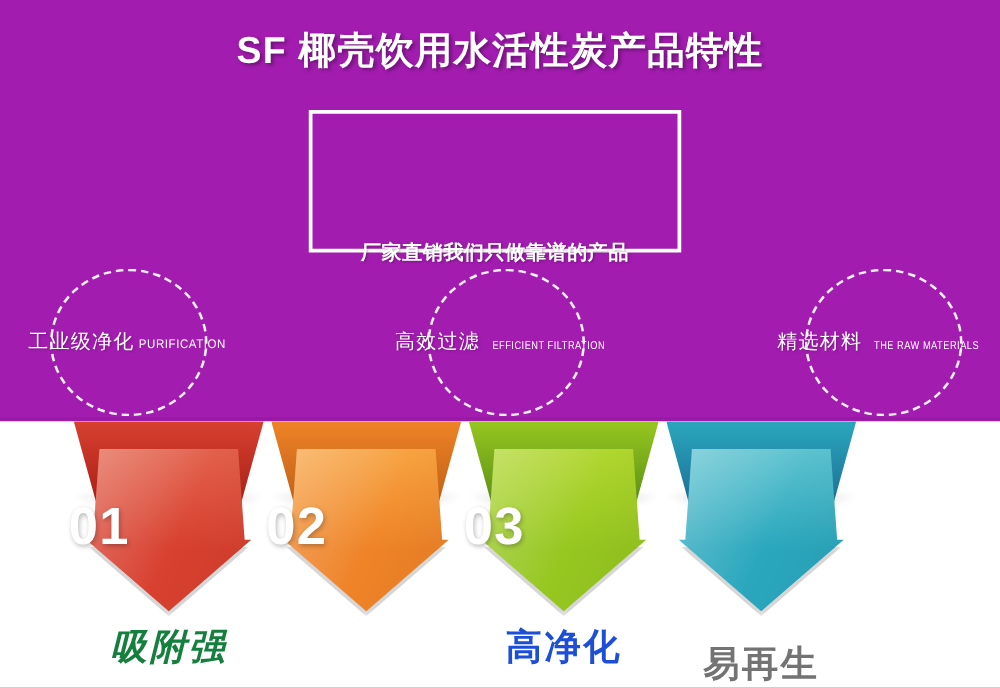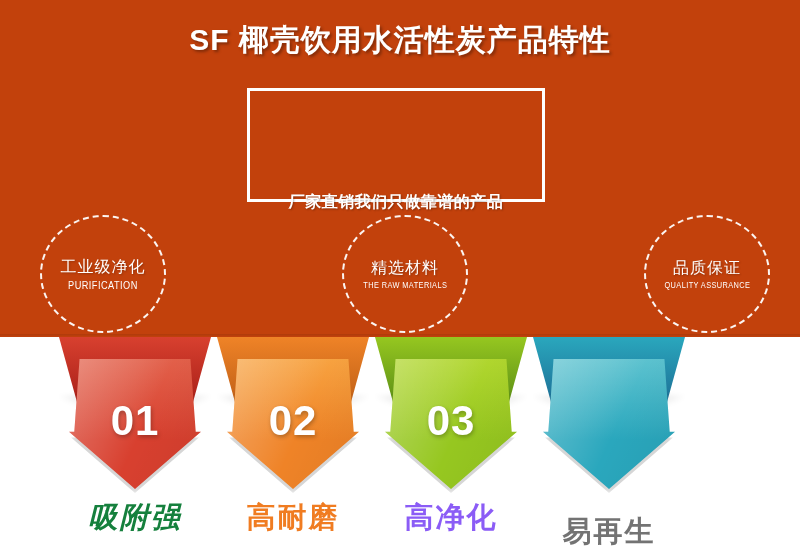--- a/index.html
+++ b/index.html
@@ -51,21 +51,21 @@
 
   
   #feature-circles{
     position:absolute;left:40px;top:215px;width:730px;height:118px;
     display:flex;justify-content:space-between;align-items:center;
   }
   .feature-circle{
     position:relative;width:126px;height:118px;
     border:2px dashed rgba(255,255,255,0.95);
     border-radius:50%;
-    display:flex;flex-direction:column;
+    display:flex;flex-direction:row;
     align-items:center;justify-content:center;
     box-sizing:border-box;
   }
   .feature-cn{
     color:#ffffff;font-size:16px;font-weight:normal;
     letter-spacing:1px;white-space:nowrap;line-height:1.2;
     text-shadow:1px 1px 2px rgba(0,0,0,0.25);
   }
   .feature-en{
     color:#ffffff;font-size:10px;letter-spacing:0.5px;
@@ -95,21 +95,21 @@
     clip-path:polygon(8% 0,92% 0,96% 56%,100% 56%,50% 100%,0 56%,4% 56%);
   }
   .arrow-gloss{
     position:absolute;left:14px;top:22px;width:132px;height:130px;
     clip-path:polygon(8% 0,92% 0,96% 56%,100% 56%,50% 100%,0 56%,4% 56%);
     background:linear-gradient(115deg,rgba(255,255,255,0.30) 0%,rgba(255,255,255,0.10) 38%,rgba(255,255,255,0) 55%,rgba(0,0,0,0.06) 100%);
     pointer-events:none;
   }
   .arrow-number{
     position:absolute;left:0;top:60px;width:160px;
-    text-align:center;color:#ffffff;
+    color:#ffffff;
     font-size:42px;font-weight:bold;letter-spacing:1px;
     text-shadow:1px 2px 4px rgba(0,0,0,0.28);
     pointer-events:none;
   }
   .arrow-drop{
     position:absolute;left:16px;top:30px;width:128px;height:126px;
     clip-path:polygon(8% 0,92% 0,96% 56%,100% 56%,50% 100%,0 56%,4% 56%);
     background:rgba(0,0,0,0.16);filter:blur(3px);
   }
 
@@ -127,41 +127,41 @@
     background:#ffffff;z-index:-1;
   }
 </style>
 </head>
 <body>
 
 <div id="banner">
 
   <div id="white-base"></div>
 
-  <div id="green-panel" style="background: #c2410c;">
+  <div id="green-panel" style="background: #a21caf;">
 
     <div id="main-title">SF 椰壳饮用水活性炭产品特性</div>
 
     <div id="highlight-box" style="border-color: rgb(255, 255, 255);">
       <div id="highlight-sub">厂家直销我们只做靠谱的产品</div>
     </div>
 
     <div id="feature-circles">
       <div class="feature-circle">
         <div class="feature-cn">工业级净化</div>
         <div class="feature-en">PURIFICATION</div>
       </div>
       <div class="feature-circle wide">
+        <div class="feature-cn">高效过滤</div>
+        <div class="feature-en">EFFICIENT FILTRATION</div>
+      </div>
+      <div class="feature-circle wide">
         <div class="feature-cn">精选材料</div>
         <div class="feature-en">THE RAW MATERIALS</div>
       </div>
-      <div class="feature-circle wide">
-        <div class="feature-cn">品质保证</div>
-        <div class="feature-en">QUALITY ASSURANCE</div>
-      </div>
     </div>
 
   </div>
 
   <div id="arrow-row">
 
     <div class="arrow-unit" style="left:55px">
       <div class="arrow-back" style="background: linear-gradient(rgb(216, 64, 47) 0%, rgb(168, 31, 24) 100%);"></div>
       <div class="arrow-back-shadow"></div>
       <div class="arrow-drop"></div>
@@ -193,18 +193,17 @@
       <div class="arrow-back-shadow"></div>
       <div class="arrow-drop"></div>
       <div class="arrow-front" style="background: linear-gradient(rgb(92, 194, 207) 0%, rgb(42, 167, 189) 62%, rgb(42, 167, 189) 100%);"></div>
       <div class="arrow-gloss"></div>
     </div>
 
   </div>
 
   <div id="label-row">
     <div class="arrow-label" style="left: 55px; color: #15803d; font-style: italic;">吸附强</div>
-    <div class="arrow-label" style="left: 213px; color: rgb(240, 124, 33);">高耐磨</div>
-    <div class="arrow-label" style="left: 371px; color: #8b5cf6;">高净化</div>
+    <div class="arrow-label" style="left: 371px; color: #1d4ed8;">高净化</div>
     <div class="arrow-label" style="left: 529px; color: #737373; margin-top: 14px;">易再生</div>
   </div>
 
 </div>
 
 </body></html>

